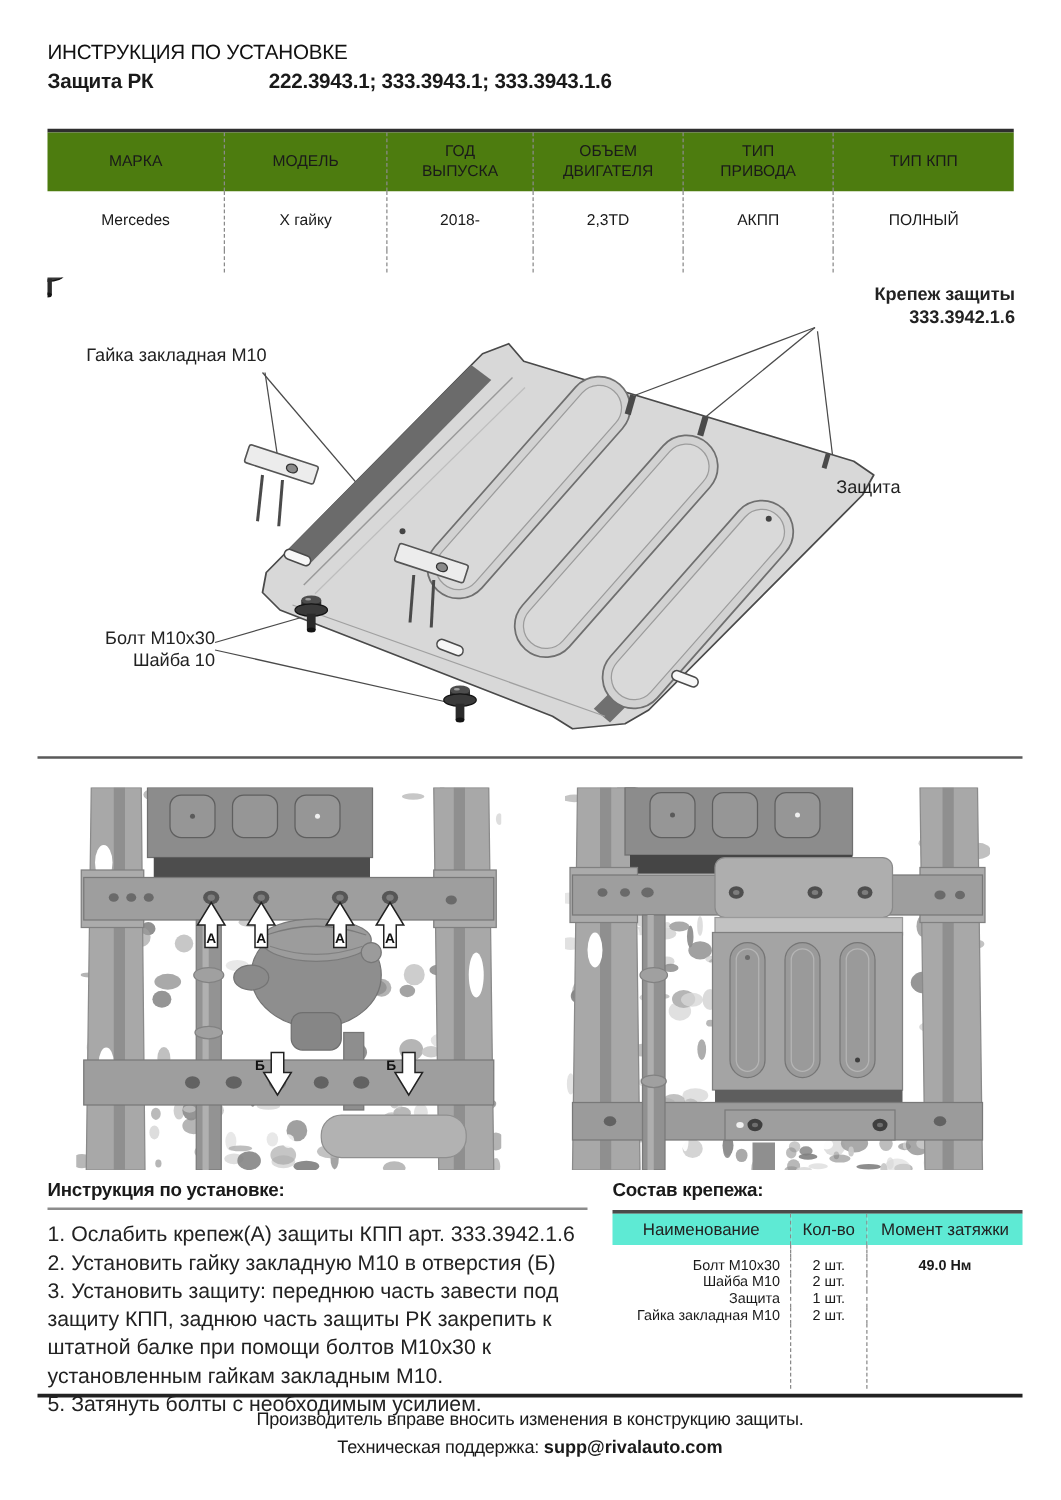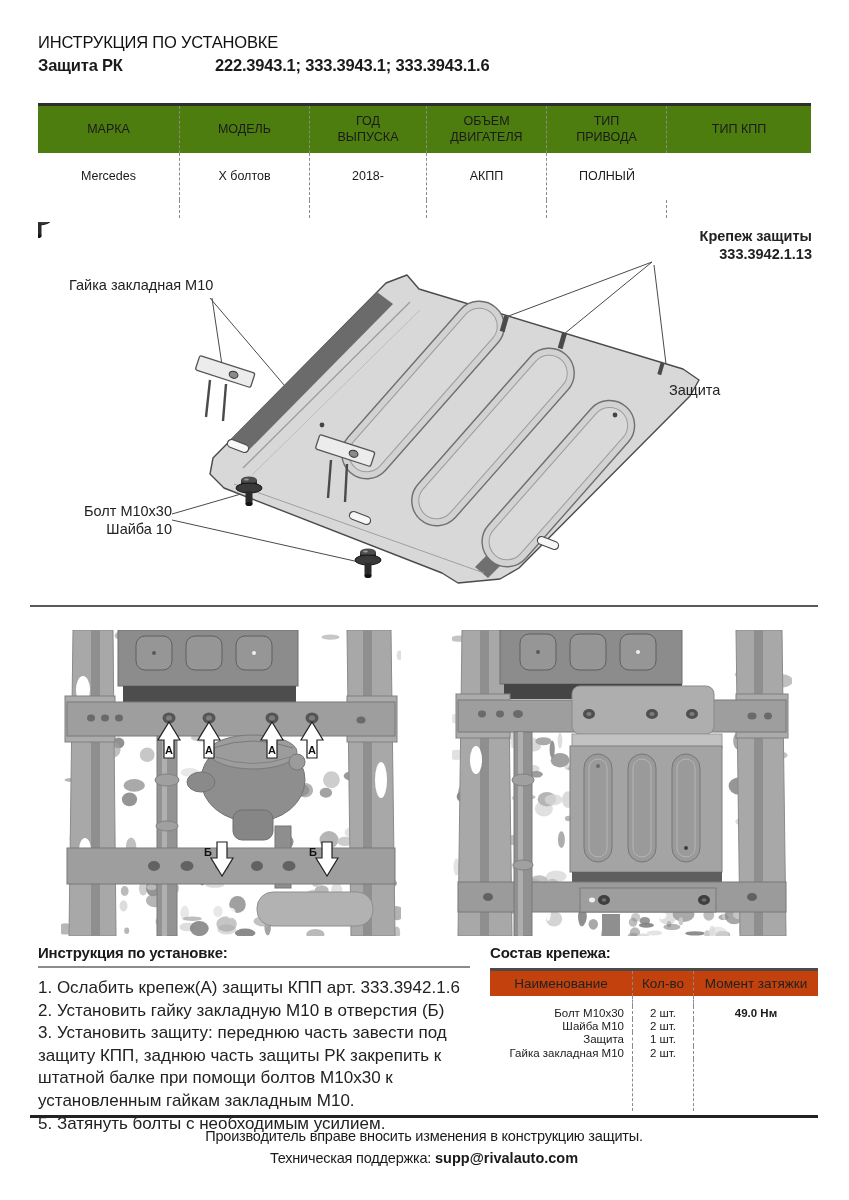--- a/index.html
+++ b/index.html
@@ -55,21 +55,21 @@
   .step { font-size:17px; line-height:1.33; color:#222; }
 
   
   .fast { position:absolute; left:490px; top:944px; width:328px; }
   .fast-head { font-weight:bold; font-size:15px; letter-spacing:-0.2px; margin-bottom:7px; }
   .fast-table { border-top:3px solid #4a4a4a; }
   .frow { display:grid; grid-template-columns:143px 61px 124px; }
   .fcell { border-right:1px dashed #8a8a8a; }
   .fcell:last-child { border-right:none; }
   .frow.head .fcell {
-    background:#c2410c; font-size:13.5px; text-align:center; padding:5px 2px; color:#222;
+    background:#5eead4; font-size:13.5px; text-align:center; padding:5px 2px; color:#222;
   }
   .frow.gap .fcell { height:10px; }
   .frow.data .fcell { font-size:11.5px; line-height:1.06; padding:1px 0 0 0; }
   .frow.data .fname { text-align:right; padding-right:8px; }
   .frow.data .fqty  { text-align:center; }
   .frow.data .ftq   { text-align:center;font-weight:bold; }
   .frow.ext .fcell  { height:52px; }
 
   
   .footer { position:absolute; left:30px; top:1115px; width:788px; border-top:3px solid #222; padding:8px 8px 0 8px;text-align:center; }
@@ -96,22 +96,23 @@
       <div class="spec-cell">ГОД
 ВЫПУСКА</div>
       <div class="spec-cell">ОБЪЕМ
 ДВИГАТЕЛЯ</div>
       <div class="spec-cell">ТИП
 ПРИВОДА</div>
       <div class="spec-cell">ТИП КПП</div>
     </div>
     <div class="spec-row data">
       <div class="spec-cell">Mercedes</div>
-      <div class="spec-cell">X болтов</div>
+      <div class="spec-cell">X гайку</div>
       <div class="spec-cell">2018-</div>
+      <div class="spec-cell">2,3TD</div>
       <div class="spec-cell">АКПП</div>
       <div class="spec-cell">ПОЛНЫЙ</div>
     </div>
     <div class="spec-row ext">
       <div class="spec-cell"></div>
         <div class="spec-cell"></div>
         <div class="spec-cell"></div>
       <div class="spec-cell"></div>
         <div class="spec-cell"></div>
         <div class="spec-cell"></div>
@@ -204,21 +205,21 @@
         <rect x="-3.5" y="1" width="7" height="13" fill="#2b2b2b"></rect>
         <ellipse cx="0" cy="14" rx="3.5" ry="2" fill="#141414"></ellipse>
         <ellipse cx="-2.5" cy="-10.6" rx="2.4" ry="1" fill="#9a9a9a"></ellipse>
       </g>
       <use href="#bolt-icon" x="211" y="268"></use>
       <use href="#bolt-icon" x="330" y="340"></use>
     </svg>
 
     <div class="dlabel bold" id="lbl-kit">
       <div>Крепеж защиты</div>
-      <div>333.3942.1.13</div>
+      <div>333.3942.1.6</div>
     </div>
     <div class="dlabel" id="lbl-nut">Гайка закладная М10</div>
     <div class="dlabel" id="lbl-shield">Защита</div>
     <div class="dlabel" id="lbl-bolt">
       <div>Болт М10х30</div>
       <div>Шайба 10</div>
     </div>
   </div>
 
   <div class="divider"></div>

